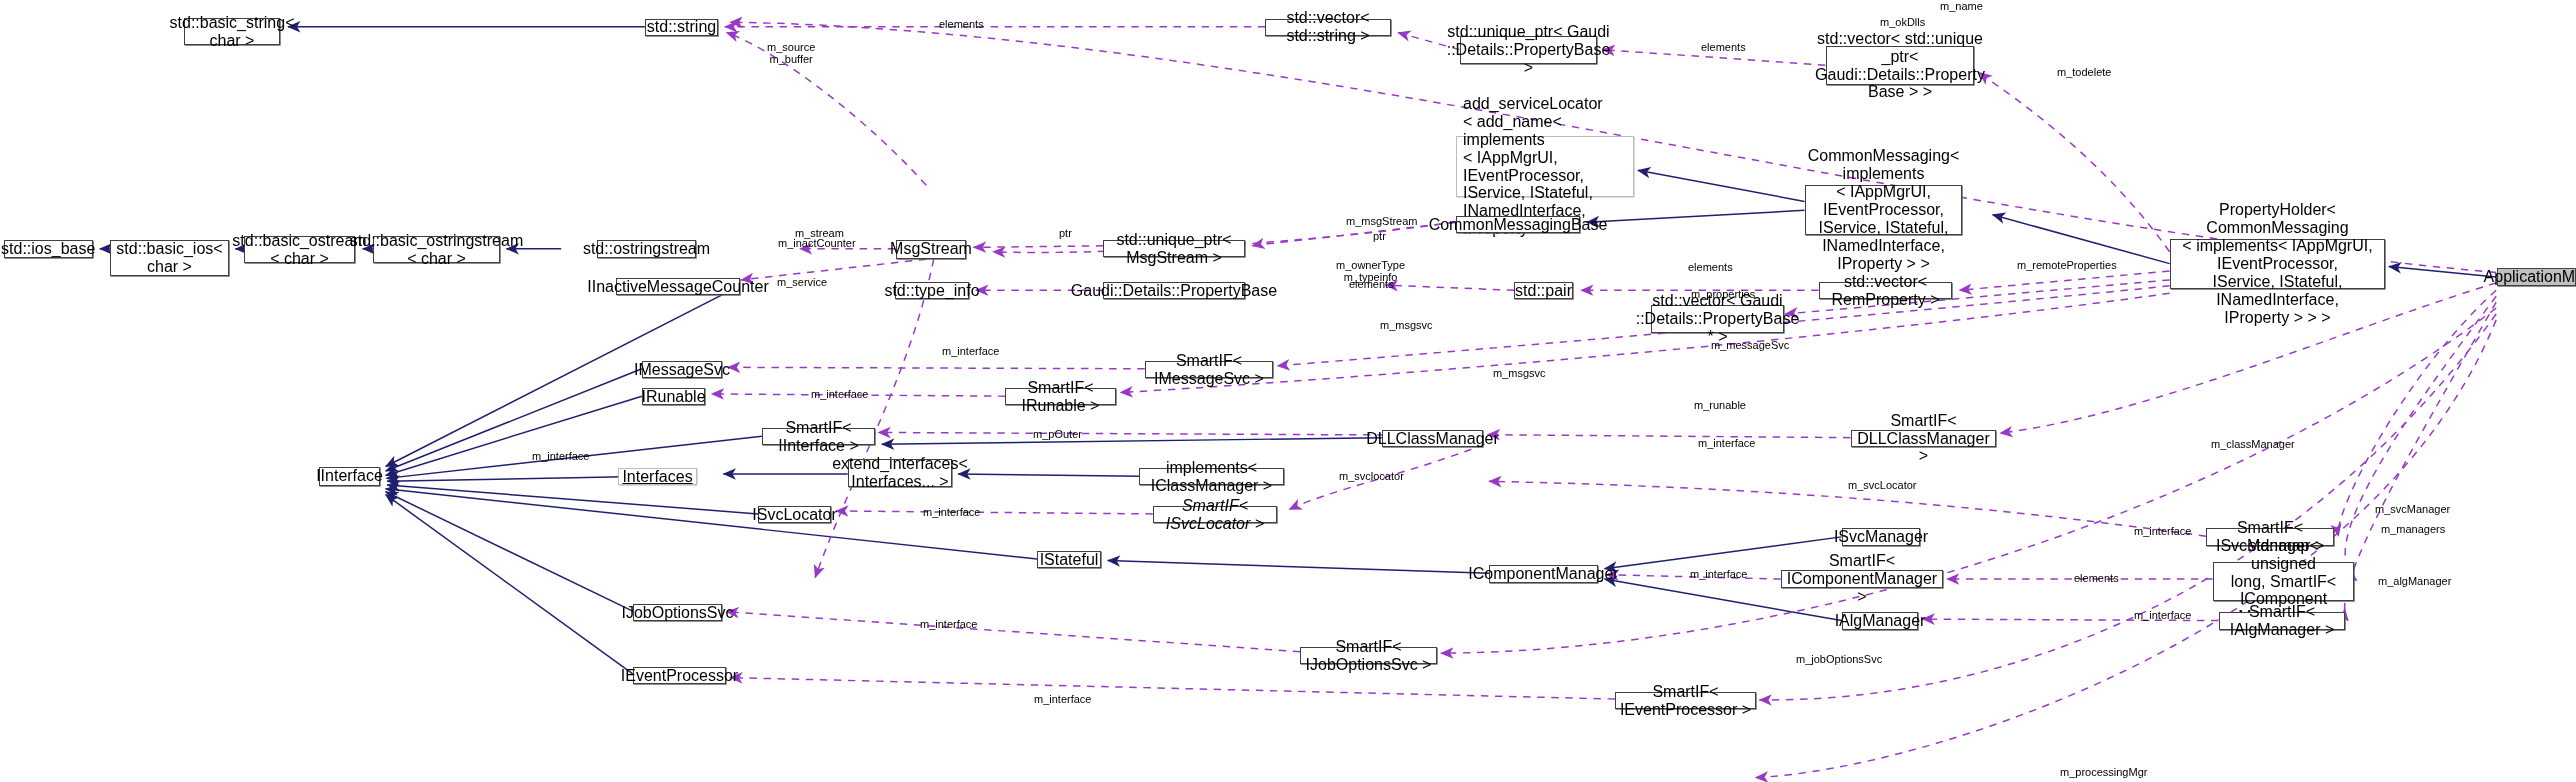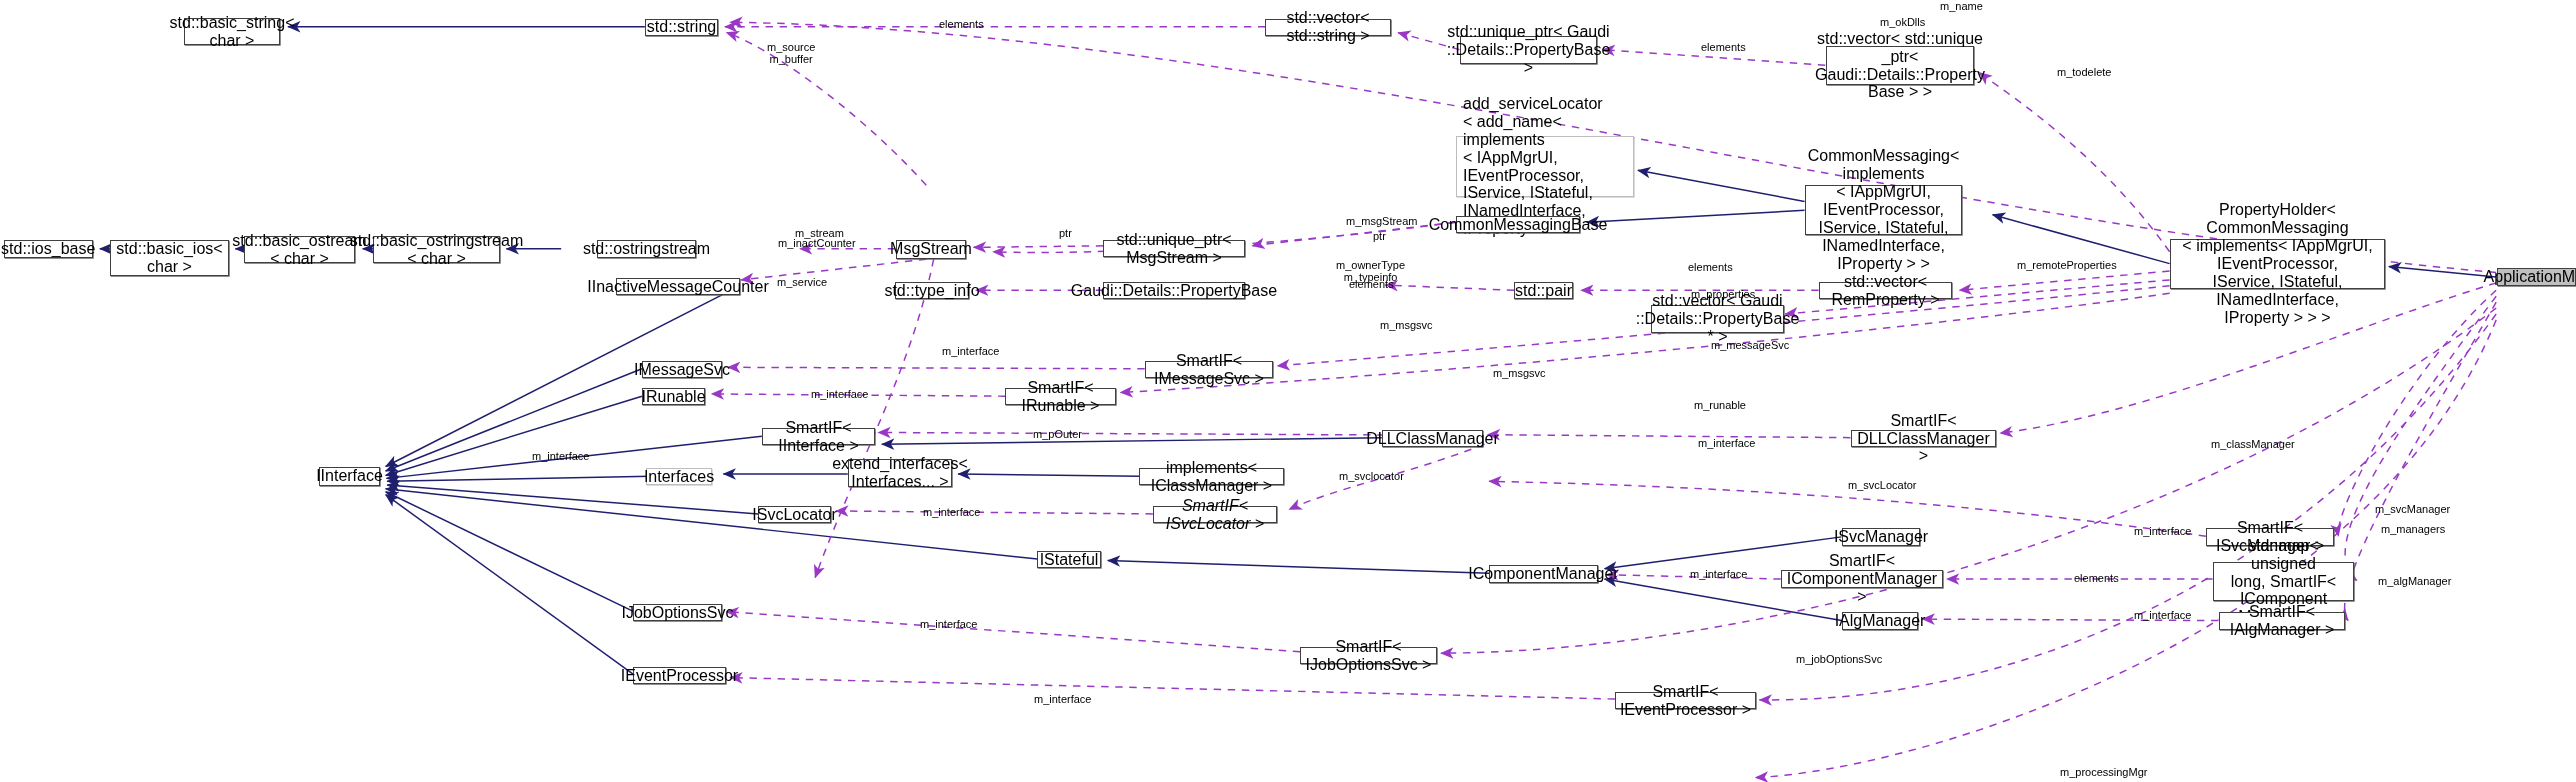--- a/index.html
+++ b/index.html
@@ -181,21 +181,21 @@
 ::Details::PropertyBase * &gt;</div>
   <div class="node" style="left:642px;top:361px;width:80px;height:17px;">IMessageSvc</div>
   <div class="node" style="left:1145px;top:361px;width:128px;height:17px;">SmartIF&lt; IMessageSvc &gt;</div>
   <div class="node" style="left:616px;top:278px;width:124px;height:17px;text-align:right;">IInactiveMessageCounter</div>
   <div class="node" style="left:642px;top:388px;width:63px;height:17px;">IRunable</div>
   <div class="node" style="left:1005px;top:388px;width:111px;height:17px;">SmartIF&lt; IRunable &gt;</div>
   <div class="node" style="left:762px;top:428px;width:113px;height:17px;">SmartIF&lt; IInterface &gt;</div>
   <div class="node" style="left:1382px;top:430px;width:101px;height:17px;">DLLClassManager</div>
   <div class="node" style="left:1851px;top:430px;width:145px;height:17px;">SmartIF&lt; DLLClassManager &gt;</div>
   <div class="node" style="left:319px;top:467px;width:61px;height:18.5px;">IInterface</div>
-  <div class="node light" style="left:646px;top:468px;width:66px;height:17px;justify-content:center;">Interfaces</div>
+  <div class="node light" style="left:618px;top:468px;width:79px;height:17px;justify-content:center;text-decoration:underline;">Interfaces</div>
   <div class="node" style="left:848px;top:459px;width:104px;height:28px;">extend_interfaces&lt;
 Interfaces... &gt;</div>
   <div class="node" style="left:1139px;top:468px;width:145px;height:17px;">implements&lt; IClassManager &gt;</div>
   <div class="node" style="left:758px;top:506px;width:73px;height:17px;">ISvcLocator</div>
   <div class="node" style="left:1153px;top:506px;width:124px;height:17px;font-style:italic;">SmartIF&lt; ISvcLocator &gt;</div>
   <div class="node" style="left:1037px;top:551px;width:64px;height:17px;">IStateful</div>
   <div class="node" style="left:1489px;top:565px;width:109px;height:18px;">IComponentManager</div>
   <div class="node" style="left:1842px;top:528px;width:78px;height:18px;">ISvcManager</div>
   <div class="node" style="left:2206px;top:528px;width:128px;height:18px;">SmartIF&lt; ISvcManager &gt;</div>
   <div class="node" style="left:1781px;top:570px;width:162px;height:18px;">SmartIF&lt; IComponentManager &gt;</div>

